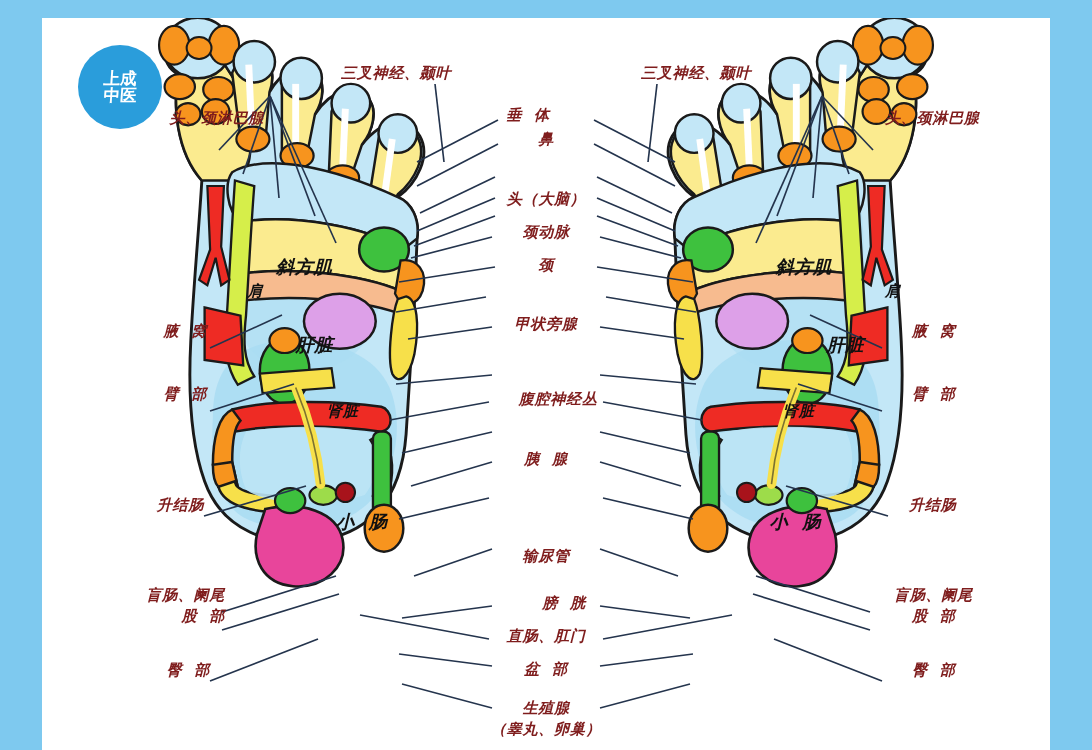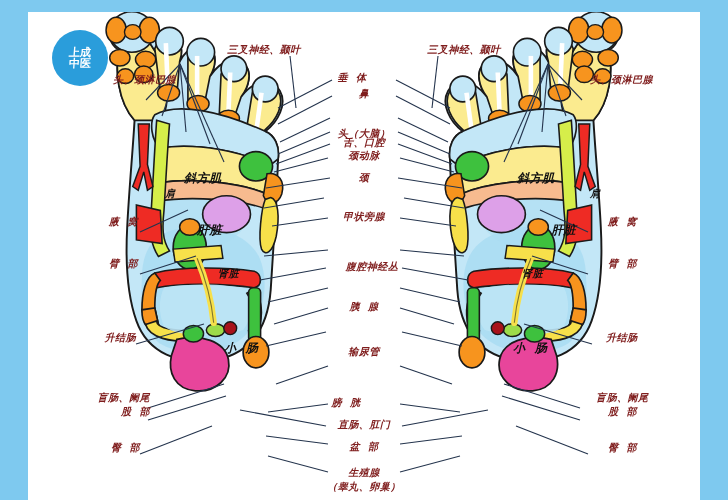--- a/index.html
+++ b/index.html
@@ -324,28 +324,27 @@
     <div class="lbl rt" style="left:580px; top:204px; width:80px;">腋  窝</div>
     <div class="lbl rt" style="left:580px; top:246px; width:80px;">臂  部</div>
     <div class="lbl rt" style="left:578px; top:320px; width:84px;">升结肠</div>
     <div class="lbl rt" style="left:568px; top:380px; width:110px;">盲肠、阑尾</div>
     <div class="lbl rt" style="left:580px; top:394px; width:92px;">股  部</div>
     <div class="lbl rt" style="left:580px; top:430px; width:84px;">臀  部</div>
 
     <div class="lbl ctr" style="left:274px; top:60px;  width:100px;">垂  体</div>
     <div class="lbl ctr" style="left:286px; top:76px;  width:100px;">鼻</div>
     <div class="lbl ctr" style="left:278px; top:98px;  width:116px;margin-top:18px;">头（大脑）</div>
-    <div class="lbl ctr" style="left:282px; top:125px; width:108px;">舌、口腔</div>
     <div class="lbl ctr" style="left:282px; top:138px; width:108px;">颈动脉</div>
     <div class="lbl ctr" style="left:296px; top:160px; width:80px;">颈</div>
     <div class="lbl ctr" style="left:278px; top:199px; width:116px;">甲状旁腺</div>
     <div class="lbl ctr" style="left:280px; top:249px; width:128px;">腹腔神经丛</div>
     <div class="lbl ctr" style="left:286px; top:289px; width:100px;">胰  腺</div>
-    <div class="lbl ctr" style="left:284px; top:334px; width:104px;">输尿管</div>
-    <div class="lbl ctr" style="left:268px; top:385px; width:100px;">膀  胱</div>
+    <div class="lbl ctr" style="left:284px; top:355px; width:104px;font-family:Liberation Mono, monospace;">输尿管</div>
+    <div class="lbl ctr" style="left:298px; top:385px; width:100px;">膀  胱</div>
     <div class="lbl ctr" style="left:276px; top:407px; width:120px;">直肠、肛门</div>
     <div class="lbl ctr" style="left:286px; top:429px; width:100px;">盆  部</div>
     <div class="lbl ctr" style="left:286px; top:455px; width:100px;">生殖腺</div>
     <div class="lbl ctr" style="left:268px; top:469px; width:136px;">（睾丸、卵巢）</div>
 
     <div class="organ" style="left:156px; top:158px;">斜方肌</div>
     <div class="organ sm" style="left:137px; top:175px;">肩</div>
     <div class="organ" style="left:169px; top:210px;">肝脏</div>
     <div class="organ sm" style="left:190px; top:255px;">肾脏</div>
     <div class="organ" style="left:196px; top:328px;">小  肠</div>

